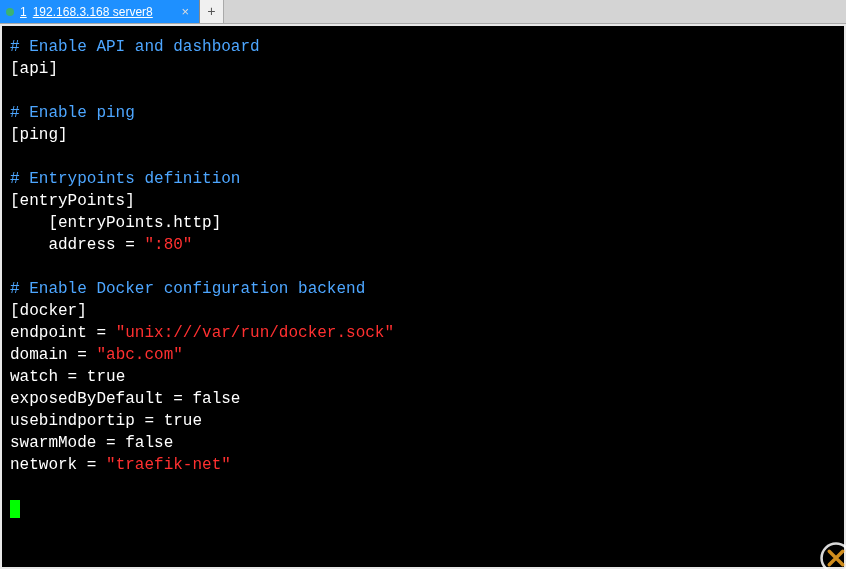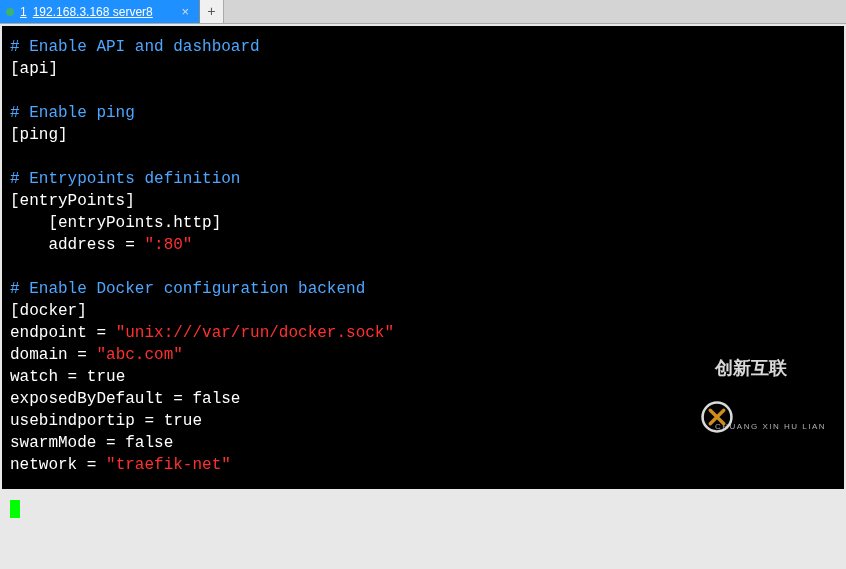--- a/index.html
+++ b/index.html
@@ -53,21 +53,21 @@
       background: #f0f0f0;
       border-right: 1px solid #aaa;
       font-size: 14px;
       color: #555;
       cursor: pointer;
     }
     .terminal {
       background: #000;
       color: #fff;
       width: 842px;
-      height: 463px;
+      height: 541px;
       margin: 2px;
       padding: 10px 8px;
       font-size: 16px;
       line-height: 22px;
       font-family: "Consolas", "Courier New", monospace;
       position: relative;
       white-space: pre;
     }
     .comment { color: #4da6ff; }
     .section { color: #fff; }
@@ -149,18 +149,14 @@
 <span class="key">network</span><span class="eq"> = </span><span class="string">"traefik-net"</span>
 
 <span class="cursor-block"></span>
   <div class="watermark">
     <div class="wm-logo">
       <svg viewBox="0 0 40 40" width="34" height="34">
         <circle cx="20" cy="20" r="17" fill="none" stroke="#fff" stroke-width="3"></circle>
         <path d="M 12 12 L 28 28 M 28 12 L 12 28" stroke="#f5a623" stroke-width="4" stroke-linecap="round"></path>
       </svg>
     </div>
-    <div>
-      <div class="wm-text-main">创新互联</div>
-      <div class="wm-text-sub">CHUANG XIN HU LIAN</div>
-    </div>
   </div>
 </div>
 
 </body></html>

